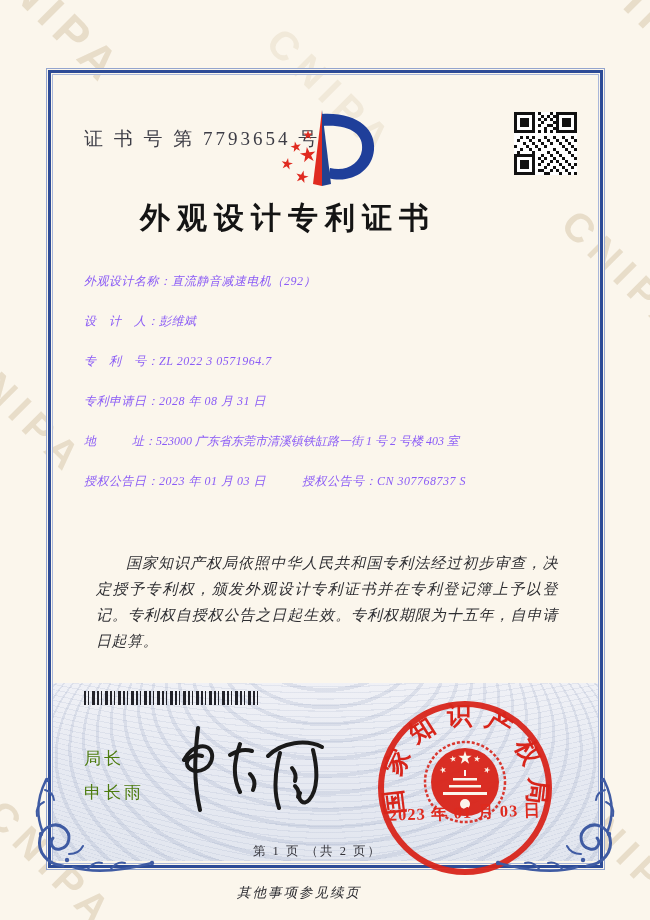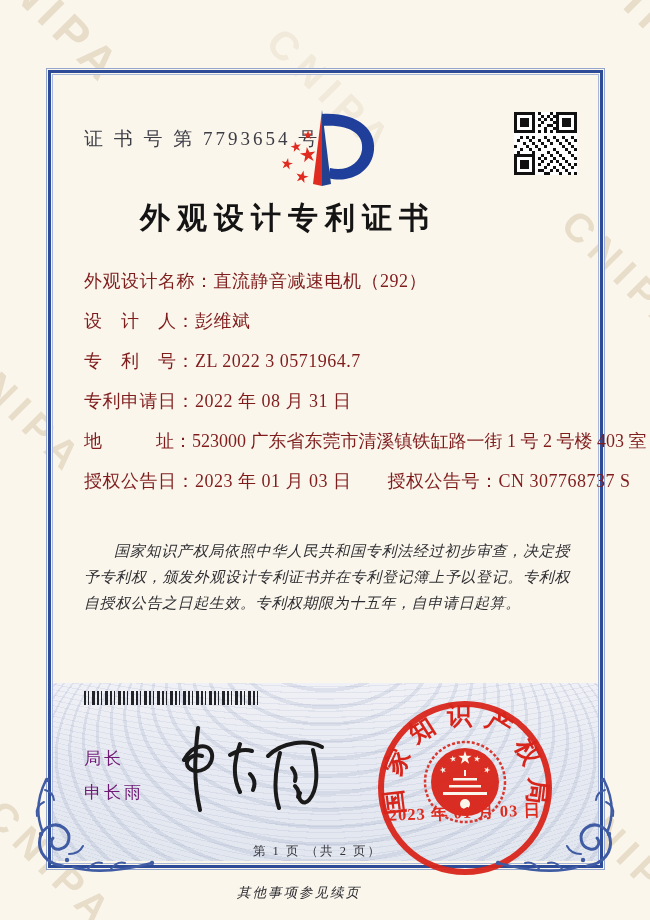--- a/index.html
+++ b/index.html
@@ -21,43 +21,43 @@
                     inset 0 0 0 1px #fbf6ec,inset 0 0 0 2px #a9b7da;}
 
   
   .cert-no{left:84px;top:126px;font-size:19px;letter-spacing:3px;color:#3d3d46;z-index:2;}
   .logo{left:258px;top:102px;width:134px;height:88px;z-index:2;}
   .qr{left:514px;top:112px;width:63px;height:63px;z-index:2;}
   .title{left:0;top:198px;width:576px;text-align:center;font-size:30px;font-weight:bold;
          letter-spacing:7px;color:#141414;z-index:2;}
 
   
-  .fields{left:84px;top:270px;width:488px;z-index:2;font-size:18px;color:#7f1d1d;}
+  .fields{left:84px;top:270px;width:488px;z-index:2;font-size:12px;color:#8b5cf6;font-style:italic;}
   .frow{display:flex;white-space:nowrap;line-height:22px;margin-bottom:18px;letter-spacing:.5px;}
   .frow .lab{flex:0 0 auto;}
   .frow .val{flex:0 0 auto;}
   .frow.grant{gap:36px;}
   .pair{display:flex;white-space:nowrap;}
 
   
   .paras{left:84px;top:538px;width:486px;z-index:2;font-size:15px;line-height:26px;
          color:#2e2e32;font-style:italic;letter-spacing:.6px;text-align:justify;}
-  .paras p{margin:0;text-indent:2em;}
+  .paras p{margin:12px;text-indent:2em;}
 
   
   .band{left:53px;top:683px;width:545px;height:178px;z-index:1;
     background-image:
       repeating-radial-gradient(140% 90% at 50% -50%, rgba(122,138,175,.16) 0 1px, transparent 1px 4.5px),
       repeating-radial-gradient(150% 100% at 50% 150%, rgba(122,138,175,.12) 0 1px, transparent 1px 5.5px),
       linear-gradient(180deg,#f0f1f6 0%,#e7eaf2 45%,#e2e6ef 100%);}
   .barcode{left:84px;top:691px;width:175px;height:14px;z-index:2;
     background:repeating-linear-gradient(90deg,#23232a 0 2px,transparent 2px 4px,
       #23232a 4px 5px,transparent 5px 8px,#23232a 8px 11px,transparent 11px 13px);}
   .officer{left:84px;z-index:2;font-family:"Liberation Sans",sans-serif;
-           font-size:17px;color:#701a75;letter-spacing:3px;}
+           font-size:17px;color:#4d7c0f;letter-spacing:3px;}
   .officer.t{top:747px;} .officer.n{top:781px;}
   .signature{left:160px;top:720px;width:180px;height:98px;z-index:2;}
   .seal{left:375px;top:698px;width:180px;height:180px;z-index:3;}
   .page-info{left:0;top:843px;width:635px;text-align:center;font-size:12.5px;
              letter-spacing:2px;color:#33333a;z-index:2;}
   .footer-note{left:0;top:884px;width:598px;text-align:center;font-size:13.5px;
                font-style:italic;letter-spacing:2px;color:#2b2b30;z-index:2;}
 
   
   .orn{width:122px;height:106px;z-index:4;}
@@ -116,21 +116,21 @@
   <div class="frow">
     <span class="lab">设　计　人：</span>
     <span class="val">彭维斌</span>
   </div>
   <div class="frow">
     <span class="lab">专　利　号：</span>
     <span class="val">ZL 2022 3 0571964.7</span>
   </div>
   <div class="frow">
     <span class="lab">专利申请日：</span>
-    <span class="val">2022 年 08 月 31 日</span>
+    <span class="val">2028 年 08 月 31 日</span>
   </div>
   <div class="frow" style="letter-spacing:0;">
     <span class="lab">地　　　址：</span>
     <span class="val">523000 广东省东莞市清溪镇铁缸路一街 1 号 2 号楼 403 室</span>
   </div>
   <div class="frow grant">
     <span class="pair">
       <span>授权公告日：</span>
       <span>2023 年 01 月 03 日</span>
     </span>

